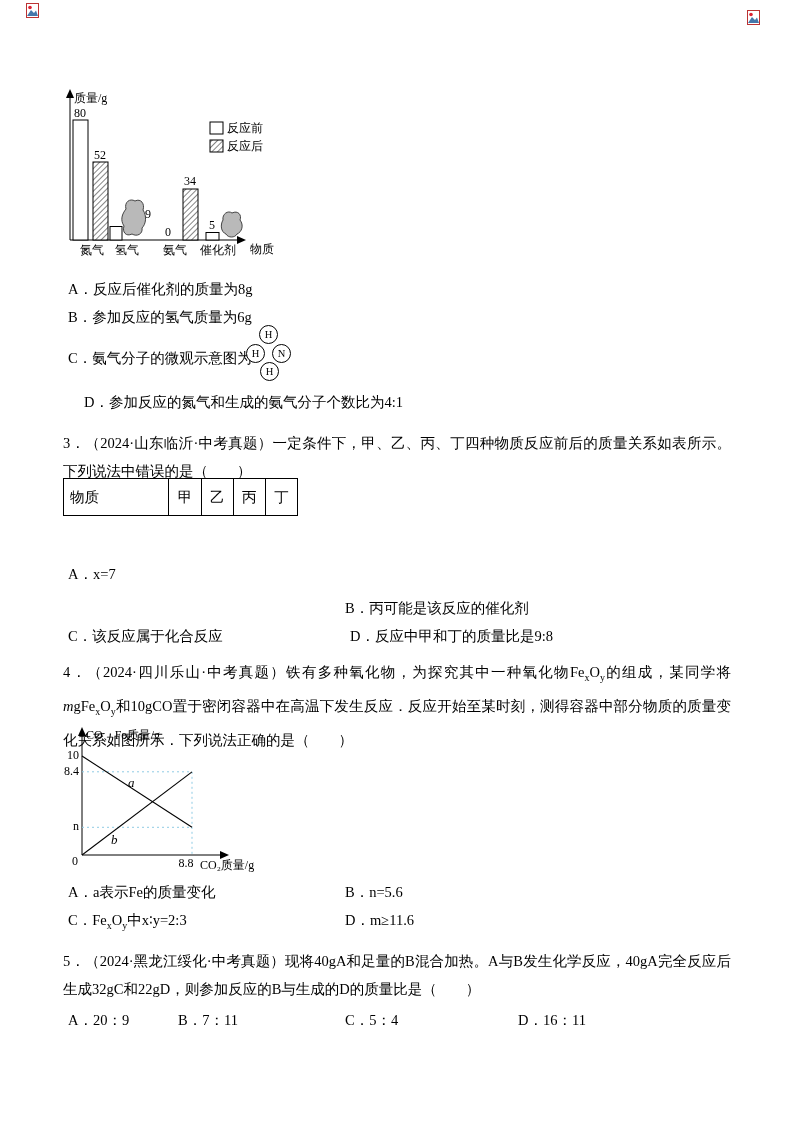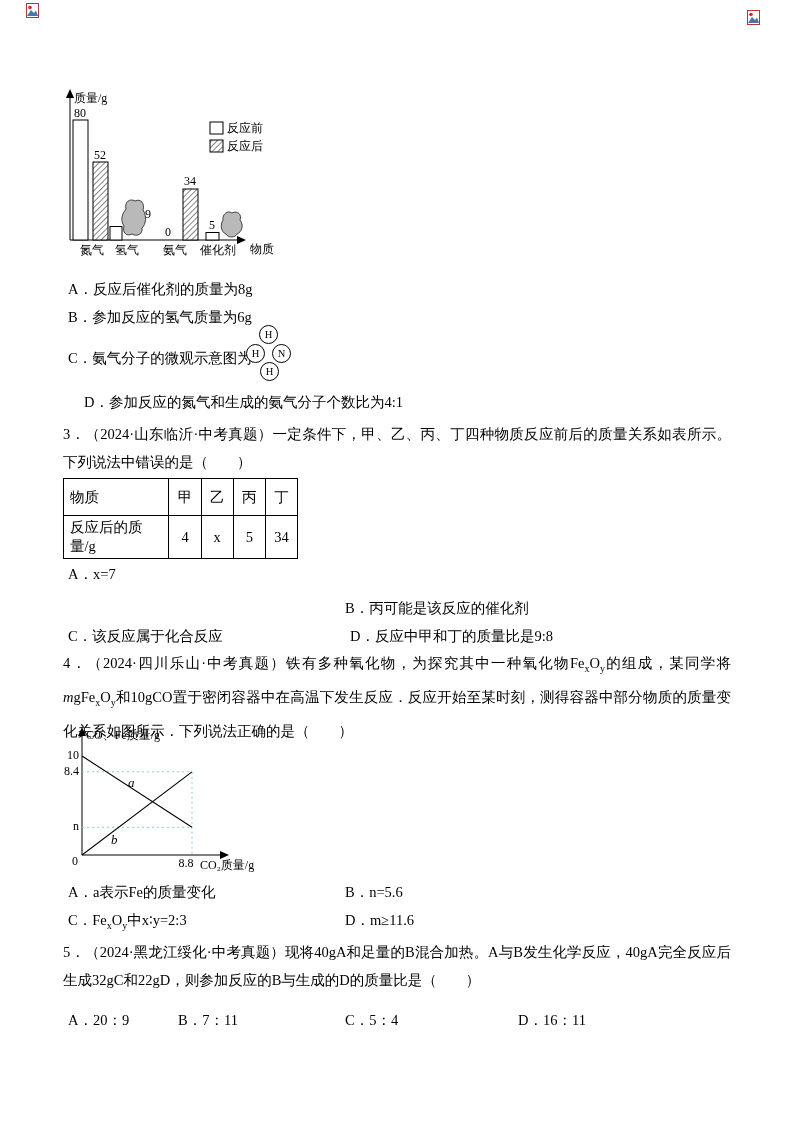--- a/index.html
+++ b/index.html
@@ -1,19 +1,19 @@
 <!DOCTYPE html>
 <html><head>
 <meta charset="utf-8">
 <style>
   html,body{margin:0;padding:0;}
   body{width:794px;height:1123px;background:#ffffff;position:relative;overflow:hidden;
        font-family:"Liberation Serif","DejaVu Serif",serif;color:#000;}
   .abs{position:absolute;}
-  .stem{font-size:14.5px;line-height:28px;text-align:justify;}
+  .stem{font-size:14.5px;line-height:28px;text-align:justify;margin-top:9px;}
   .opt{font-size:14.5px;line-height:20px;white-space:nowrap;}
   sub{font-size:10px;}
   i{font-style:italic;}
   table.qtable{border-collapse:collapse;table-layout:fixed;font-size:14.5px;}
   .qtable td{border:1px solid #000;padding:2px 6px;overflow:hidden;vertical-align:middle;}
   .qtable tr.hd td{height:32px;}
   .qtable tr.bd td{height:37px;}
   .qtable td.num{text-align:center;}
   svg text{font-family:"Liberation Serif","DejaVu Serif",serif;font-size:12px;fill:#000;}
   .bar-before{fill:#fff;stroke:#000;stroke-width:1;}
@@ -107,27 +107,20 @@
       <col style="width:32px">
     </colgroup>
   <tbody>
       <tr class="hd">
     <td>物质</td>
     <td class="num">甲</td>
     <td class="num">乙</td>
     <td class="num">丙</td>
     <td class="num">丁</td>
   </tr>
-  <tr class="bd">
-    <td>反应后的质量/g</td>
-    <td class="num">4</td>
-    <td class="num">x</td>
-    <td class="num">5</td>
-    <td class="num">34</td>
-  </tr>
 </tbody>
   </table>
 
 <div class="abs opt" style="left:68px;top:564px">A．x=7</div>
 <div class="abs opt" style="left:345px;top:598px">B．丙可能是该反应的催化剂</div>
 <div class="abs opt" style="left:68px;top:626px">C．该反应属于化合反应</div>
 <div class="abs opt" style="left:350px;top:626px">D．反应中甲和丁的质量比是9:8</div>
 
 <div class="abs stem" style="left:63px;top:649px;width:668px"><span>4．（2024·四川乐山·中考真题）铁有多种氧化物，为探究其中一种氧化物</span><span>Fe</span><sub>x</sub><span>O</span><sub>y</sub><span>的组成，某同学将</span><i>m</i><span>gFe</span><sub>x</sub><span>O</span><sub>y</sub><span>和10gCO置于密闭容器中在高温下发生反应．反应开始至某时刻，测得容器中部分物质的质量变化关系如图所示．下列说法正确的是（　　）</span></div>
 

